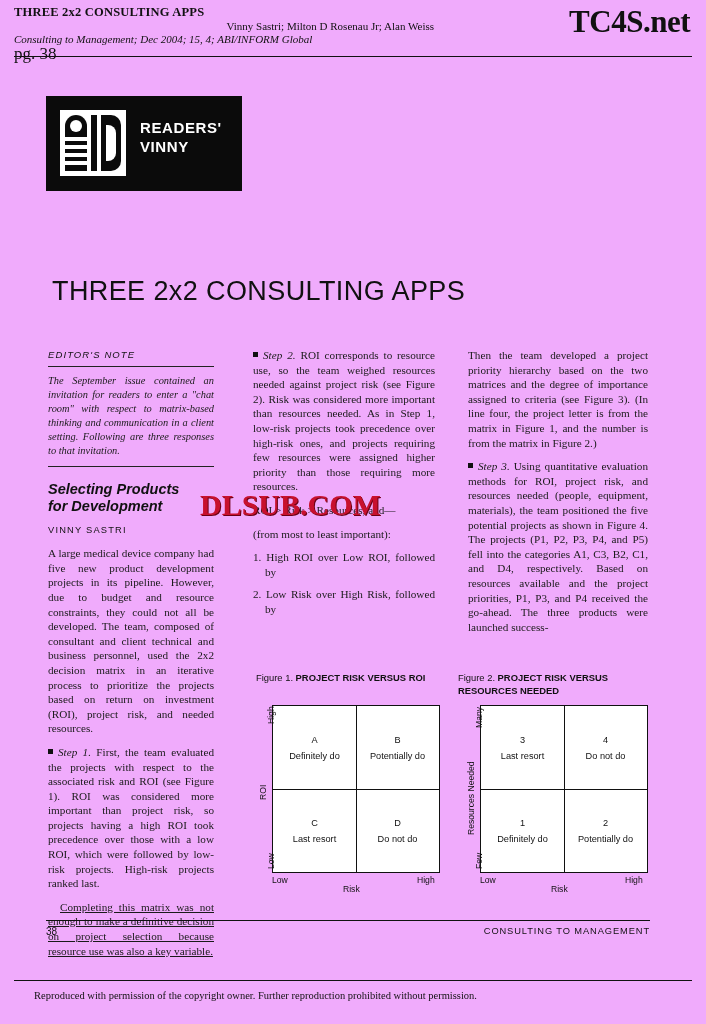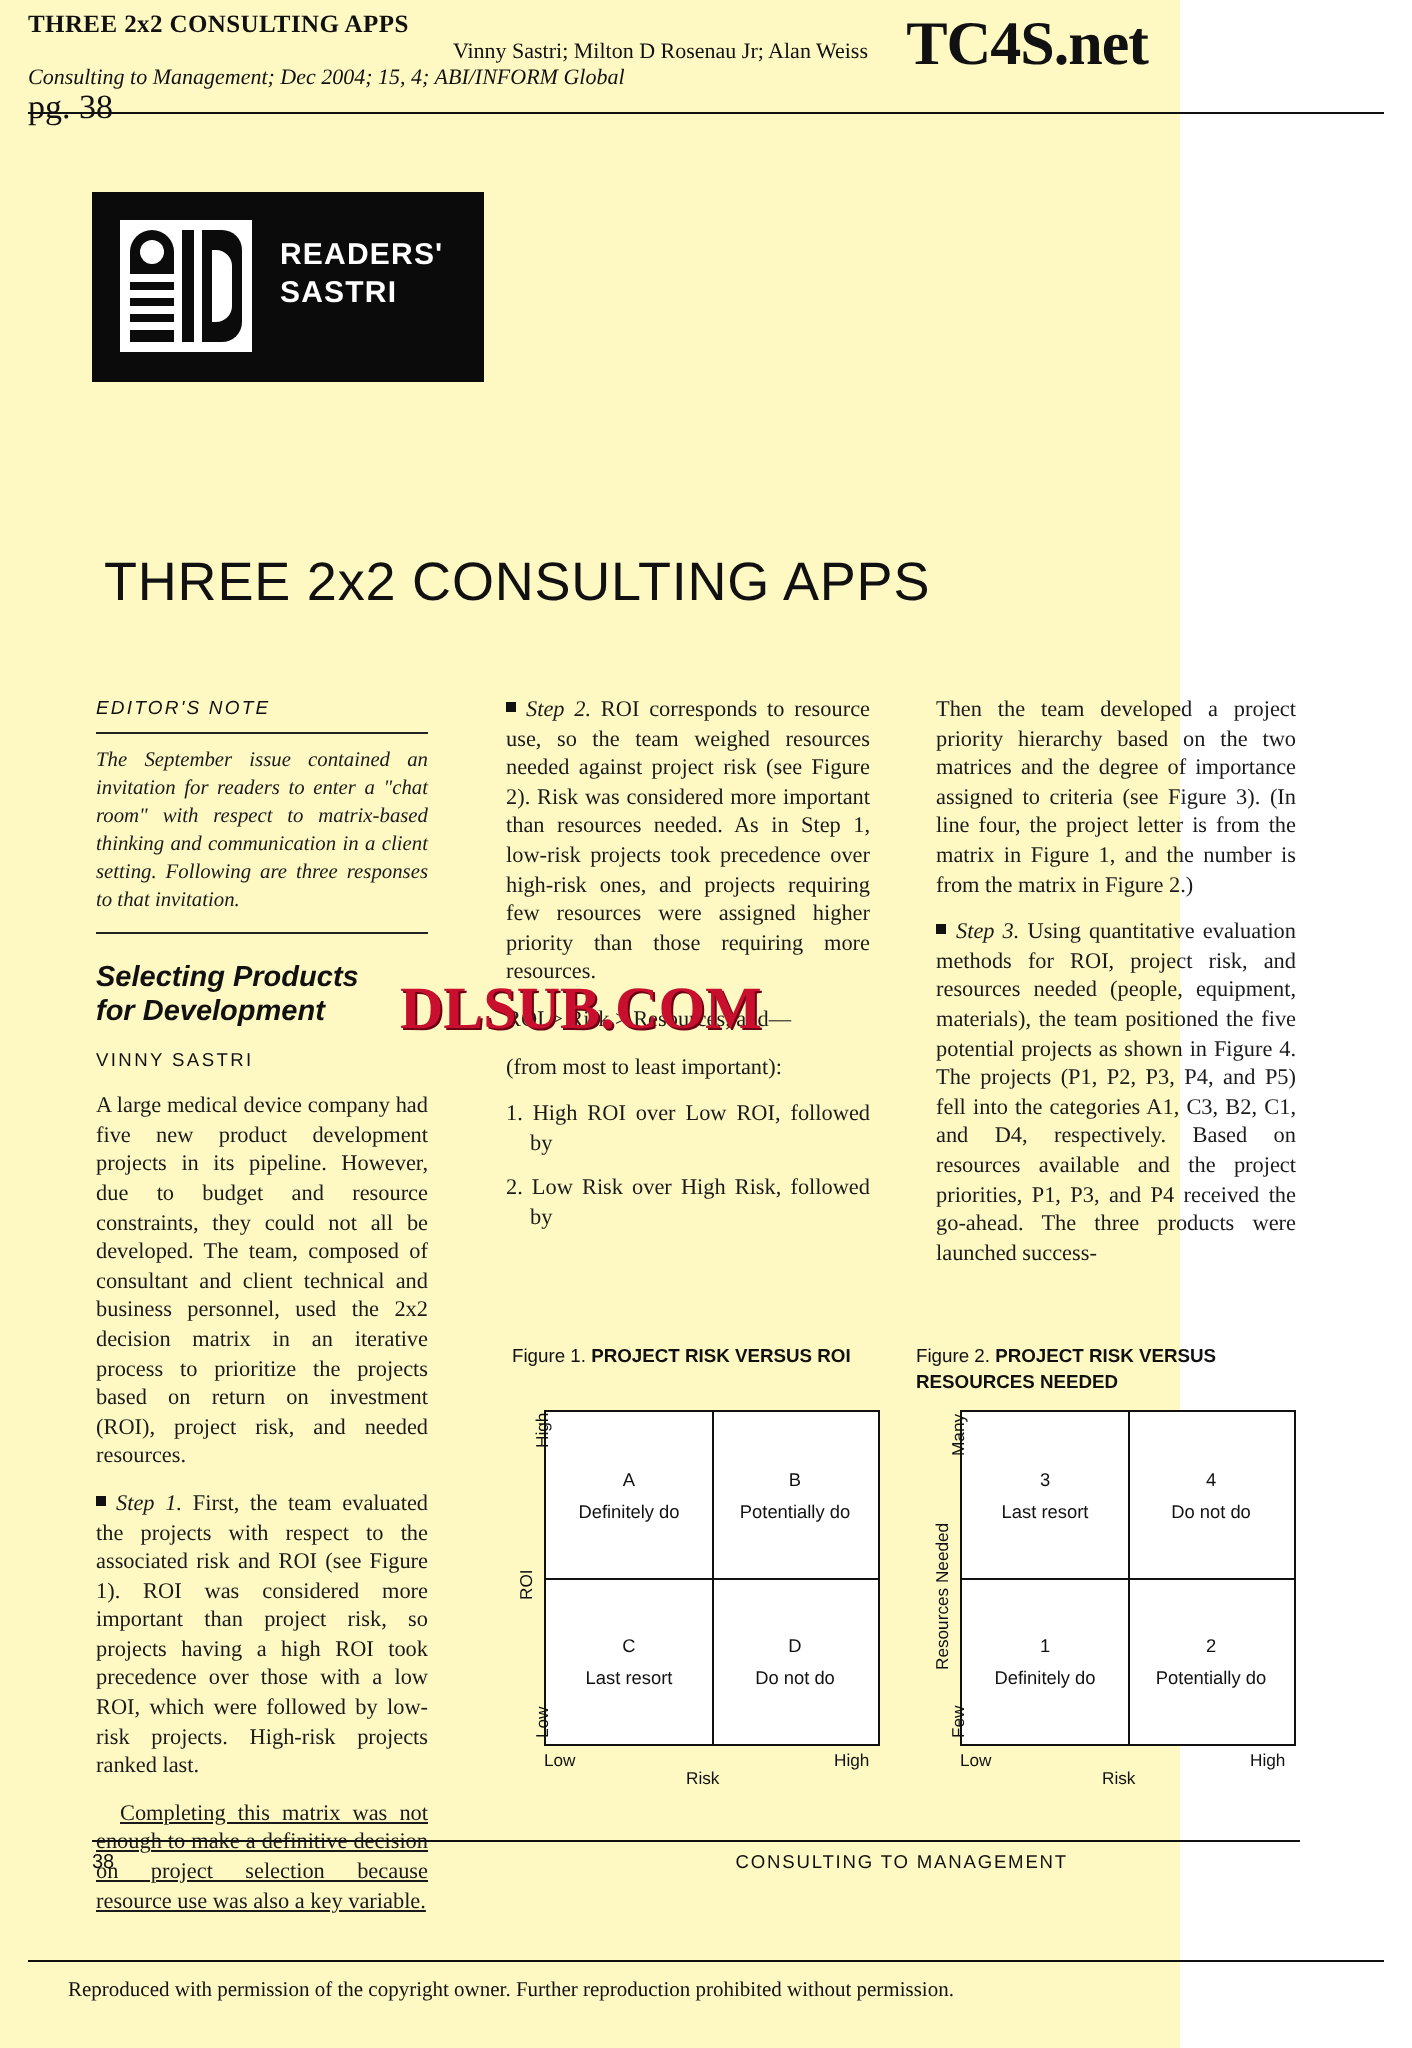--- a/index.html
+++ b/index.html
@@ -12,22 +12,22 @@
     height: 1024px;
     position: relative;
     font-family: "Liberation Serif", serif;
     color: #1a1a1a;
     overflow: hidden;
   }
 
   .page {
     position: absolute;
     left: 0; top: 0;
-    width: 590px; height: 1024px;
-    background: #fef9c3;
+    width: 706px; height: 1024px;
+    background: #f0abfc;
   }
 
   
   .citation {
     position: absolute;
     left: 14px;
     top: 6px;
     width: 420px;
     font-family: "Liberation Serif", serif;
     font-size: 11px;
@@ -308,21 +308,21 @@
         <div class="fm-bar" style="left:0;top:42px;width:22px;height:4px;"></div>
         <div class="fm-bar" style="left:0;top:50px;width:22px;height:6px;"></div>
         <div class="fm-bar" style="left:26px;top:0;width:6px;height:56px;"></div>
         <div class="fm-bar" style="left:36px;top:0;width:20px;height:56px;border-radius:0 10px 10px 0;"></div>
         <div class="fm-bar" style="left:41px;top:10px;width:10px;height:36px;background:#ffffff;border-radius:0 8px 8px 0;"></div>
         <div class="fm-bar" style="left:5px;top:5px;width:12px;height:12px;background:#ffffff;border-radius:6px;"></div>
       </div>
     </div>
     <div class="forum-text">
       <div>READERS'</div>
-      <div>SASTRI</div>
+      <div>VINNY</div>
     </div>
   </div>
 
   <div class="article-title">THREE 2x2 CONSULTING APPS</div>
 
   <div class="col col1">
     <div class="editors-note-label">EDITOR'S NOTE</div>
     <div class="en-rule"></div>
     <div class="editors-note">The September issue contained an invitation for readers to enter a "chat room" with respect to matrix-based thinking and communication in a client setting. Following are three responses to that invitation.</div>
     <div class="section-head">Selecting Products<br>for Development</div>

